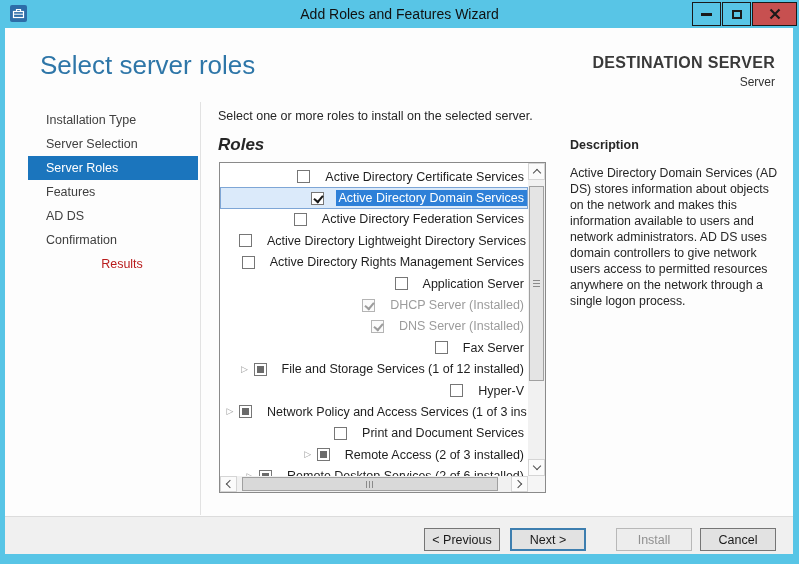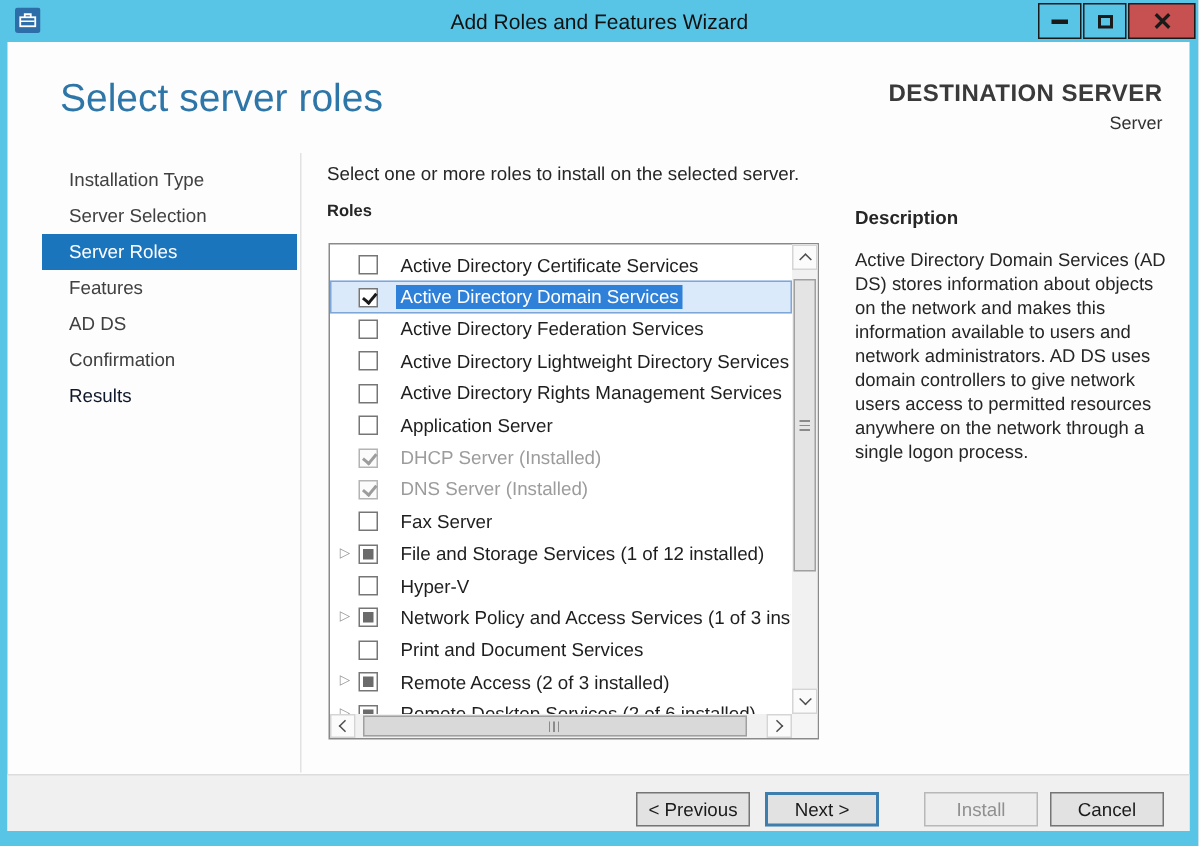--- a/index.html
+++ b/index.html
@@ -30,33 +30,33 @@
     background:#fdfdfd;
   }
   .page-title { position:absolute; left:35px; top:22px; font-size:26px; font-weight:300; color:#2e76a8; }
   .dest { position:absolute; right:18px; top:26px; text-align:right; }
   .dest-label { font-size:16px; font-weight:bold; color:#3a3a3a; letter-spacing:0.3px; }
   .dest-value { font-size:12px; color:#333; margin-top:3px; }
   
   .sidebar { position:absolute; left:23px; top:80px; width:170px; }
   .nav-item { height:24px; line-height:24px; padding-left:18px; font-size:12.5px; color:#404040; cursor:default; }
   .nav-item.nav-active { background:#1b75bd; color:#ffffff; }
-  .nav-item.nav-disabled { color:#0f172a; }
+  .nav-item.nav-disabled { color:#b91c1c;text-align:center; }
   .v-divider { position:absolute; left:195px; top:74px; width:1px; height:413px; background:#e2e2e2; }
   
   .instruction { position:absolute; left:213px; top:81px; font-size:12.5px; color:#262626; }
-  .roles-label { position:absolute; left:213px; top:107px; font-size:11px; font-weight:bold; color:#262626; }
+  .roles-label { position:absolute; left:213px; top:107px; font-size:17px; font-weight:bold; color:#262626;font-style:italic; }
   .listbox {
     position:absolute; left:214px; top:134px; width:327px; height:331px;
     border:1px solid #8a8a8a; background:#ffffff;
   }
   .rows { position:absolute; left:0; top:0; right:17px; height:313px; overflow:hidden; padding-top:3px; }
   .role-row {
     height:21.4px; display:flex; align-items:center;
-    border:1px solid transparent; overflow:hidden;
+    border:1px solid transparent; overflow:hidden;justify-content:flex-end;
   }
   .role-row.selected { background:#dbeafa; border-color:#7ea6d6; }
   .expand-slot { width:18px; flex:none; display:flex; align-items:center; justify-content:center; }
   .expand { font-family:"DejaVu Sans", sans-serif; font-size:9px; color:#9b9b9b; line-height:1; }
   .cb {
     position:relative; width:13px; height:13px; flex:none;
     border:1px solid #767676; background:#ffffff; margin-right:12px;
   }
   .role-label {
     min-width:0; flex:0 1 auto; white-space:nowrap; overflow:hidden;

